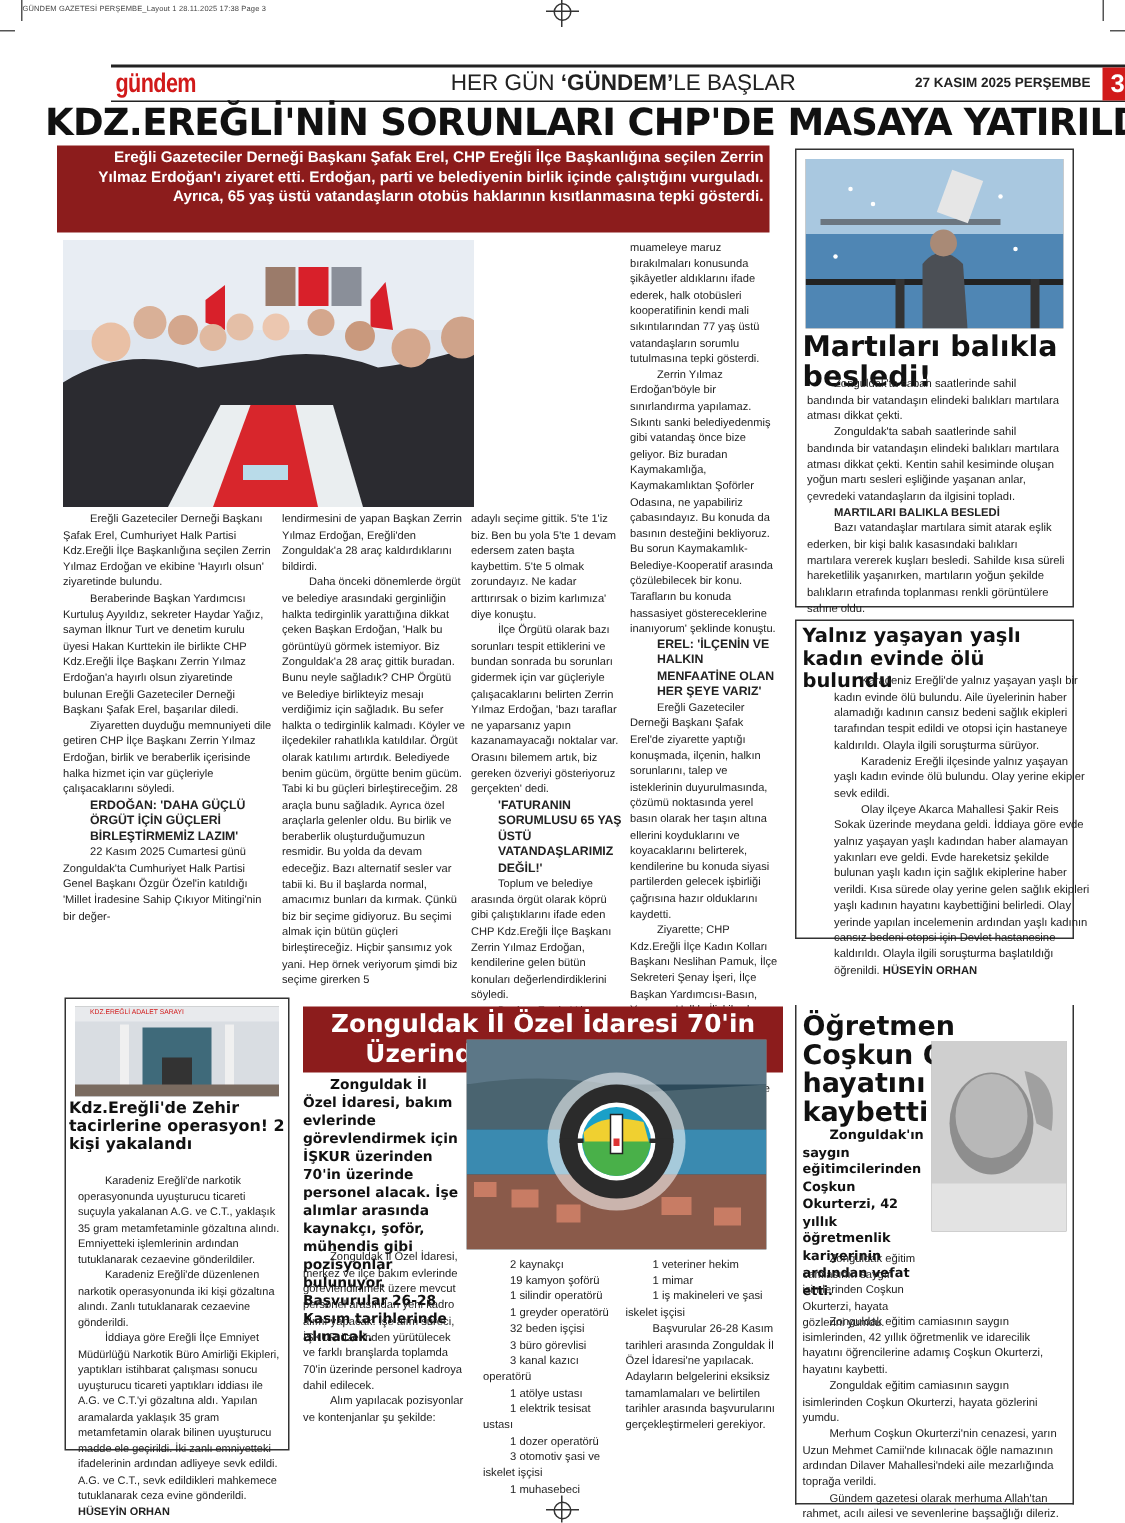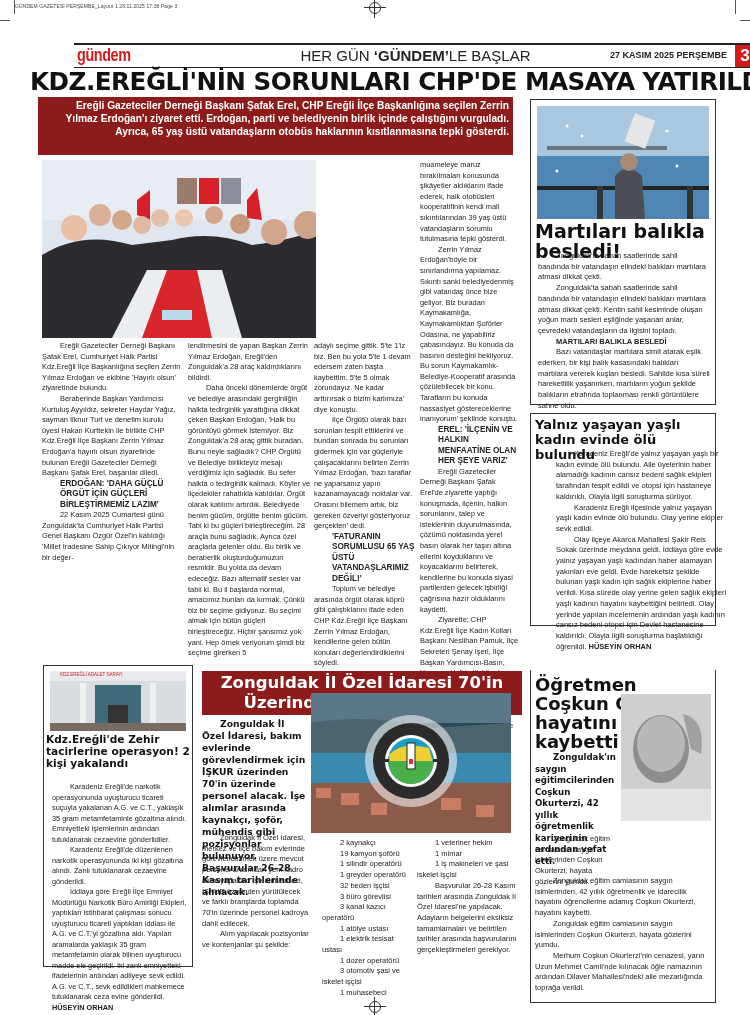--- a/index.html
+++ b/index.html
@@ -73,36 +73,37 @@
     <circle cx="266" cy="65" r="14" fill="#cfa38a"></circle>
     <path d="M105 110 L180 110 L200 178 L70 178 Z" fill="#eaeef0"></path>
     <path d="M125 110 L155 110 L170 178 L100 178 Z" fill="#d8262c"></path>
     <rect x="120" y="150" width="30" height="10" fill="#b9dbe9"></rect>
   </svg>
 </div>
 
 <div class="abs col" style="left:42px;top:341px;width:140px;" id="mcol1">
     <p>Ereğli Gazeteciler Derneği Başkanı Şafak Erel, Cumhuriyet Halk Partisi Kdz.Ereğli İlçe Başkanlığına seçilen Zerrin Yılmaz Erdoğan ve ekibine 'Hayırlı olsun' ziyaretinde bulundu.</p>
     <p>Beraberinde Başkan Yardımcısı Kurtuluş Ayyıldız, sekreter Haydar Yağız, sayman İlknur Turt ve denetim kurulu üyesi Hakan Kurttekin ile birlikte CHP Kdz.Ereğli İlçe Başkanı Zerrin Yılmaz Erdoğan'a hayırlı olsun ziyaretinde bulunan Ereğli Gazeteciler Derneği Başkanı Şafak Erel, başarılar diledi.</p>
+    <p>Ziyaretten duyduğu memnuniyeti dile getiren CHP İlçe Başkanı Zerrin Yılmaz Erdoğan, birlik ve beraberlik içerisinde halka hizmet için var güçleriyle çalışacaklarını söyledi.</p>
     <p class="sub">ERDOĞAN: 'DAHA GÜÇLÜ ÖRGÜT İÇİN GÜÇLERİ BİRLEŞTİRMEMİZ LAZIM'</p>
     <p>22 Kasım 2025 Cumartesi günü Zonguldak'ta Cumhuriyet Halk Partisi Genel Başkanı Özgür Özel'in katıldığı 'Millet İradesine Sahip Çıkıyor Mitingi'nin bir değer-</p>
   </div>
 <div class="abs col" style="left:188px;top:341px;width:122px;" id="mcol2">
     <p style="text-indent: 0px;">lendirmesini de yapan Başkan Zerrin Yılmaz Erdoğan, Ereğli'den Zonguldak'a 28 araç kaldırdıklarını bildirdi.</p>
     <p>Daha önceki dönemlerde örgüt ve belediye arasındaki gerginliğin halkta tedirginlik yarattığına dikkat çeken Başkan Erdoğan, 'Halk bu görüntüyü görmek istemiyor. Biz Zonguldak'a 28 araç gittik buradan. Bunu neyle sağladık? CHP Örgütü ve Belediye birlikteyiz mesajı verdiğimiz için sağladık. Bu sefer halkta o tedirginlik kalmadı. Köyler ve ilçedekiler rahatlıkla katıldılar. Örgüt olarak katılımı artırdık. Belediyede benim gücüm, örgütte benim gücüm. Tabi ki bu güçleri birleştireceğim. 28 araçla bunu sağladık. Ayrıca özel araçlarla gelenler oldu. Bu birlik ve beraberlik oluşturduğumuzun resmidir. Bu yolda da devam edeceğiz. Bazı alternatif sesler var tabii ki. Bu il başlarda normal, amacımız bunları da kırmak. Çünkü biz bir seçime gidiyoruz. Bu seçimi almak için bütün güçleri birleştireceğiz. Hiçbir şansımız yok yani. Hep örnek veriyorum şimdi biz seçime girerken 5</p>
   </div>
 <div class="abs col" style="left:314px;top:341px;width:102px;" id="mcol3">
     <p style="text-indent: 0px;">adaylı seçime gittik. 5'te 1'iz biz. Ben bu yola 5'te 1 devam edersem zaten başta kaybettim. 5'te 5 olmak zorundayız. Ne kadar arttırırsak o bizim karlımıza' diye konuştu.</p>
     <p>İlçe Örgütü olarak bazı sorunları tespit ettiklerini ve bundan sonrada bu sorunları gidermek için var güçleriyle çalışacaklarını belirten Zerrin Yılmaz Erdoğan, 'bazı taraflar ne yaparsanız yapın kazanamayacağı noktalar var. Orasını bilemem artık, biz gereken özveriyi gösteriyoruz gerçekten' dedi.</p>
     <p class="sub">'FATURANIN SORUMLUSU 65 YAŞ ÜSTÜ VATANDAŞLARIMIZ DEĞİL!'</p>
     <p>Toplum ve belediye arasında örgüt olarak köprü gibi çalıştıklarını ifade eden CHP Kdz.Ereğli İlçe Başkanı Zerrin Yılmaz Erdoğan, kendilerine gelen bütün konuları değerlendirdiklerini söyledi.</p>
     <p>Başkan Zerrin Yılmaz Erdoğan, son günlerde Özel Çilek Halk Otobüsleri'nin 65 yaş üstü vatandaşların aylık biniş haklarının 60'tan 30'a düşürülmesi ve kötü</p>
   </div>
 <div class="abs col" style="left:420px;top:160px;width:100px;" id="mcol4">
-    <p style="text-indent: 0px;">muameleye maruz bırakılmaları konusunda şikâyetler aldıklarını ifade ederek, halk otobüsleri kooperatifinin kendi mali sıkıntılarından 39 yaş üstü vatandaşların sorumlu tutulmasına tepki gösterdi.</p>
+    <p style="text-indent: 0px;">muameleye maruz bırakılmaları konusunda şikâyetler aldıklarını ifade ederek, halk otobüsleri kooperatifinin kendi mali sıkıntılarından 77 yaş üstü vatandaşların sorumlu tutulmasına tepki gösterdi.</p>
     <p>Zerrin Yılmaz Erdoğan'böyle bir sınırlandırma yapılamaz. Sıkıntı sanki belediyedenmiş gibi vatandaş önce bize geliyor. Biz buradan Kaymakamlığa, Kaymakamlıktan Şoförler Odasına, ne yapabiliriz çabasındayız. Bu konuda da basının desteğini bekliyoruz. Bu sorun Kaymakamlık-Belediye-Kooperatif arasında çözülebilecek bir konu. Tarafların bu konuda hassasiyet göstereceklerine inanıyorum' şeklinde konuştu.</p>
     <p class="sub">EREL: 'İLÇENİN VE HALKIN MENFAATİNE OLAN HER ŞEYE VARIZ'</p>
     <p>Ereğli Gazeteciler Derneği Başkanı Şafak Erel'de ziyarette yaptığı konuşmada, ilçenin, halkın sorunlarını, talep ve isteklerinin duyurulmasında, çözümü noktasında yerel basın olarak her taşın altına ellerini koyduklarını ve koyacaklarını belirterek, kendilerine bu konuda siyasi partilerden gelecek işbirliği çağrısına hazır olduklarını kaydetti.</p>
     <p>Ziyarette; CHP Kdz.Ereğli İlçe Kadın Kolları Başkanı Neslihan Pamuk, İlçe Sekreteri Şenay İşeri, İlçe Başkan Yardımcısı-Basın, Yayın ve Halkla İlişkilerden Sorumlu Berke Muzaffer Candan, İlçe Başkan Yardımcısı-Tanıtım ve Halkla İlişkilerden Sorumlu Sayim Ergün ve parti yöneticileri de hazır bulundu.</p>
   </div>
 
 <div class="abs box" style="left:530px;top:99px;width:186px;height:306px;">
   <div class="abs photo" style="left:6px;top:6px;width:172px;height:113px;">
     <svg width="172" height="113" viewBox="0 0 172 113">
       <rect width="172" height="50" fill="#a9c8e0"></rect>
@@ -225,14 +226,15 @@
       <path d="M62 20 Q85 25 80 60 L70 55 Z" fill="#a0a0a0"></path>
       <rect x="0" y="95" width="90" height="32" fill="#e3e3e3"></rect>
     </svg>
   </div>
   <div class="abs bold-lead" style="left:4px;top:82px;width:84px;font-size:8.6px;line-height:11.5px;"><span style="display:inline-block;width:18px;"></span><span>Zonguldak'ın saygın eğitimcilerinden Coşkun Okurterzi, 42 yıllık öğretmenlik kariyerinin ardından vefat etti.</span></div>
   <div class="abs side" style="left:4px;top:164px;width:84px;"><span style="display:inline-block;width:18px;"></span><span>Zonguldak eğitim camiasının saygın isimlerinden Coşkun Okurterzi, hayata gözlerini yumdu.</span></div>
   <div class="abs side" style="left:4px;top:206px;width:176px;" id="teacherbody">
       <p>Zonguldak eğitim camiasının saygın isimlerinden, 42 yıllık öğretmenlik ve idarecilik hayatını öğrencilerine adamış Coşkun Okurterzi, hayatını kaybetti.</p>
       <p>Zonguldak eğitim camiasının saygın isimlerinden Coşkun Okurterzi, hayata gözlerini yumdu.</p>
       <p>Merhum Coşkun Okurterzi'nin cenazesi, yarın Uzun Mehmet Camii'nde kılınacak öğle namazının ardından Dilaver Mahallesi'ndeki aile mezarlığında toprağa verildi.</p>
+      <p>Gündem gazetesi olarak merhuma Allah'tan rahmet, acılı ailesi ve sevenlerine başsağlığı dileriz.</p>
     </div>
 </div>
 
 </body></html>

